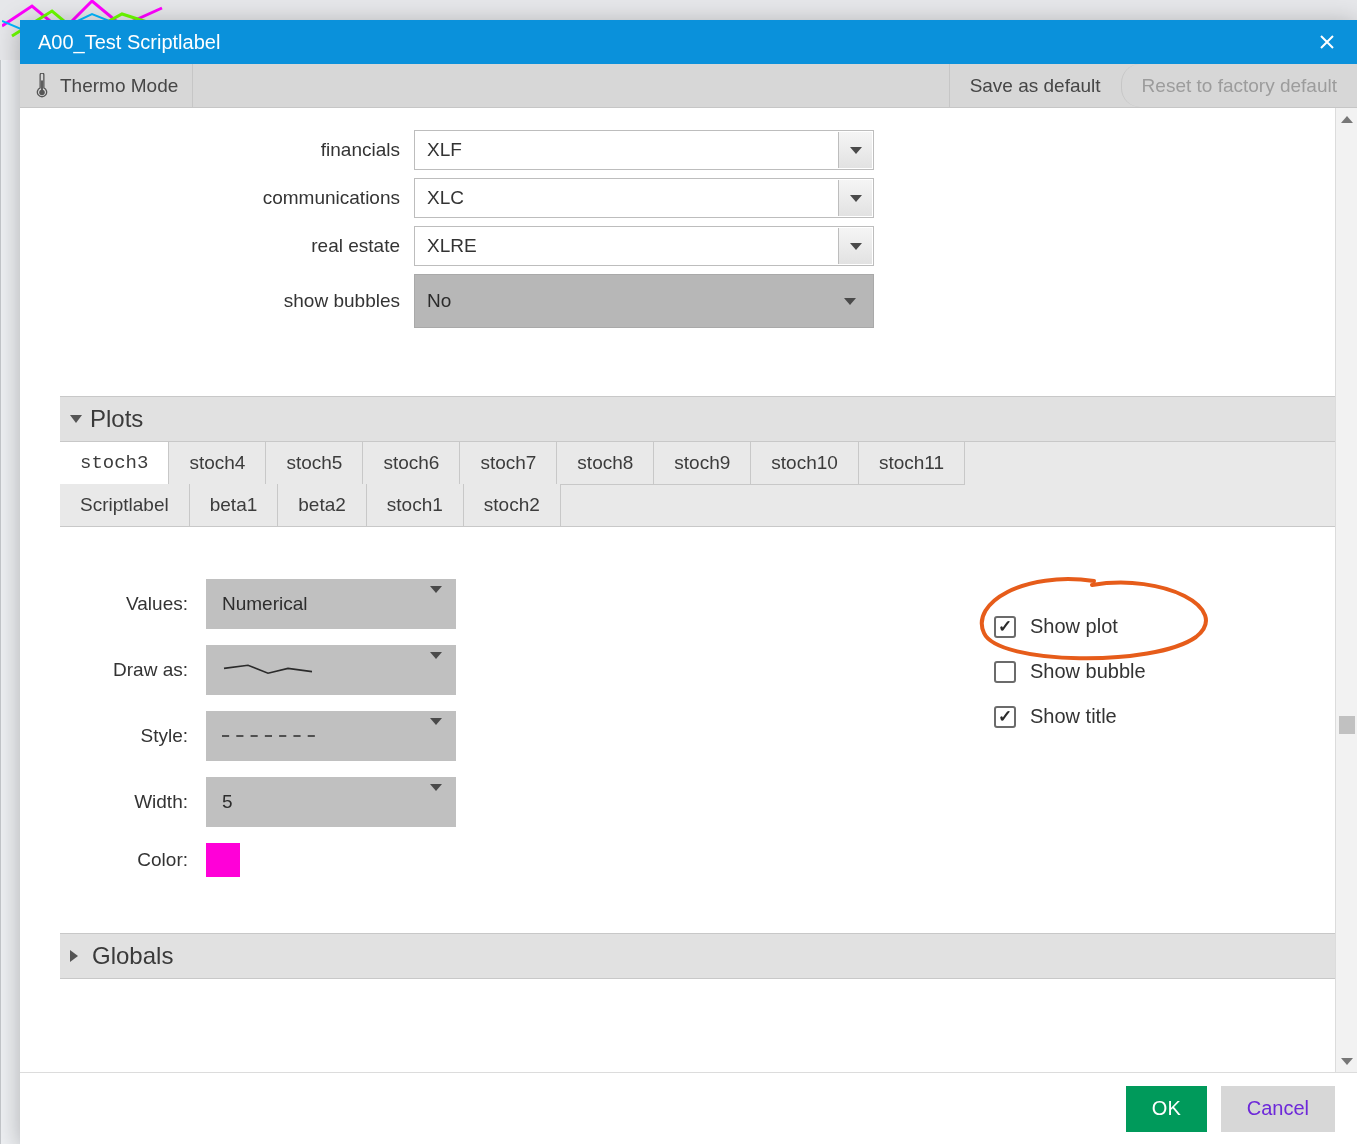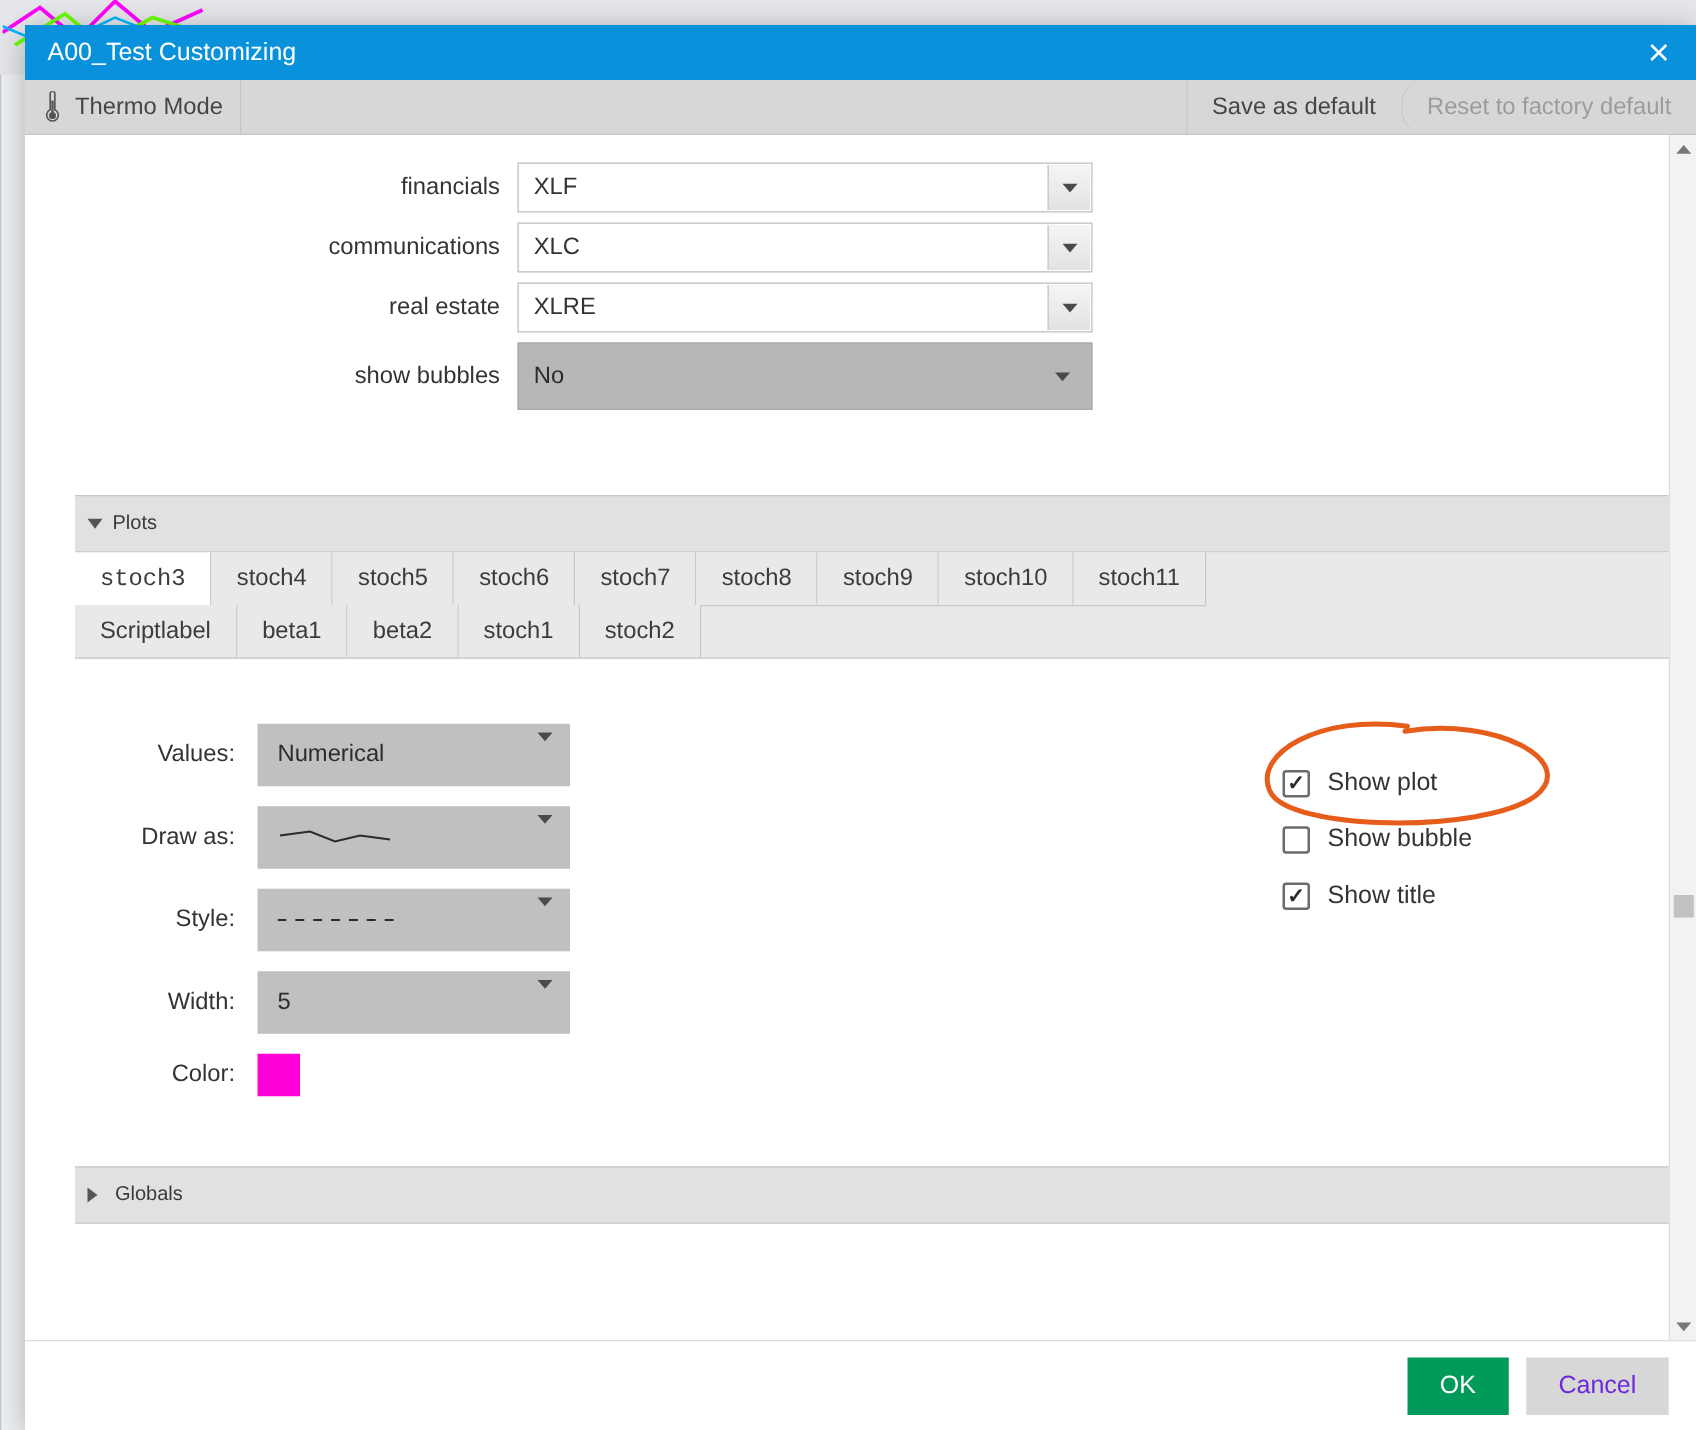--- a/index.html
+++ b/index.html
@@ -30,27 +30,27 @@
   .side-scroll .handle { position:absolute; left:3px; width:16px; top:608px; height:18px; background:#c1c1c1; }
 
   .form-block { padding:14px 20px 60px 20px; }
   .form-row { display:flex; align-items:center; gap:14px; margin:8px 0; }
   .form-label { width:320px; text-align:right; font-size:19px; color:#343434; }
   .sel { position:relative; width:460px; height:40px; border:1px solid #bdbdbd; background:#fff; display:flex; align-items:center; font-size:19px; color:#333; padding:0 12px; cursor:pointer; }
   .sel .sel-btn { position:absolute; right:1px; top:1px; bottom:1px; width:34px; background:linear-gradient(#f5f5f5,#e2e2e2); border-left:1px solid #bdbdbd; display:flex; align-items:center; justify-content:center; }
   .sel.dark { width:460px; height:54px; background:#b7b7b7; border:1px solid #a9a9a9; color:#2b2b2b; }
   .sel.dark .sel-btn { background:transparent; border:none; right:12px; width:22px; }
 
-  .section-head { height:46px; background:#e1e1e1; border-top:1px solid #c8c8c8; border-bottom:1px solid #c8c8c8; display:flex; align-items:center; padding:0 10px; font-size:16px; color:#3a3a3a; gap:8px; cursor:pointer; }
+  .section-head { height:46px; background:#e1e1e1; border-top:1px solid #c8c8c8; border-bottom:1px solid #c8c8c8; display:flex; align-items:center; padding:0 10px; font-size:24px; color:#3a3a3a; gap:8px; cursor:pointer; }
 
   .tabs { display:flex; flex-wrap:wrap; background:#e9e9e9; border-bottom:1px solid #c8c8c8; }
   .tab { padding:10px 20px; font-size:19px; color:#3c3c3c; border-right:1px solid #c8c8c8; border-bottom:1px solid #c8c8c8; cursor:pointer; margin-bottom:-1px; background:#e9e9e9; }
   .tab.active { background:#fff; border-bottom:1px solid #fff;font-family:Liberation Mono, monospace; }
 
-  .plot-body { display:flex; padding:36px 28px 40px 28px; gap:120px; }
+  .plot-body { display:flex; padding:36px 28px 40px 28px; gap:88px; }
   .plot-left { }
   .prow { display:flex; align-items:center; gap:18px; margin:16px 0; }
   .plabel { width:100px; text-align:right; font-size:19px; color:#333; }
   .psel { width:250px; height:50px; background:#c0c0c0; display:flex; align-items:center; padding:0 16px; position:relative; font-size:19px; color:#2d2d2d; cursor:pointer; }
   .psel .car { position:absolute; right:14px; }
   .draw-line { width:100px; height:16px; }
   .color-swatch { width:34px; height:34px; background:#ff00d8; cursor:pointer; }
 
   .plot-right { flex:1; position:relative; padding-top:30px; }
   .chk-row { display:flex; align-items:center; gap:14px; font-size:20px; color:#333; margin:22px 0; margin-left:450px; }
@@ -76,21 +76,21 @@
       <polyline points="0,30 30,10 60,35 90,5 120,30 160,12" fill="none" stroke="#ff00ff" stroke-width="3"></polyline>
       <polyline points="10,40 50,15 80,40 120,18 170,34" fill="none" stroke="#6cff00" stroke-width="3"></polyline>
       <polyline points="0,25 40,42 90,18 140,38" fill="none" stroke="#00b7ff" stroke-width="2"></polyline>
     </svg>
   </div>
   <div class="left-strip"></div>
 
   <div class="dialog">
 
     <div class="titlebar">
-      <span>A00_Test Customizing</span>
+      <span>A00_Test Scriptlabel</span>
       <span class="close">
         <svg width="16" height="16" viewBox="0 0 16 16">
             <path d="M2 2 L14 14 M14 2 L2 14" stroke-width="2" fill="none"></path>
           </svg>
       </span>
     </div>
 
     <div class="toolbar">
       <div class="toolbar-left">
         <svg class="thermo-icon" viewBox="0 0 16 28">

